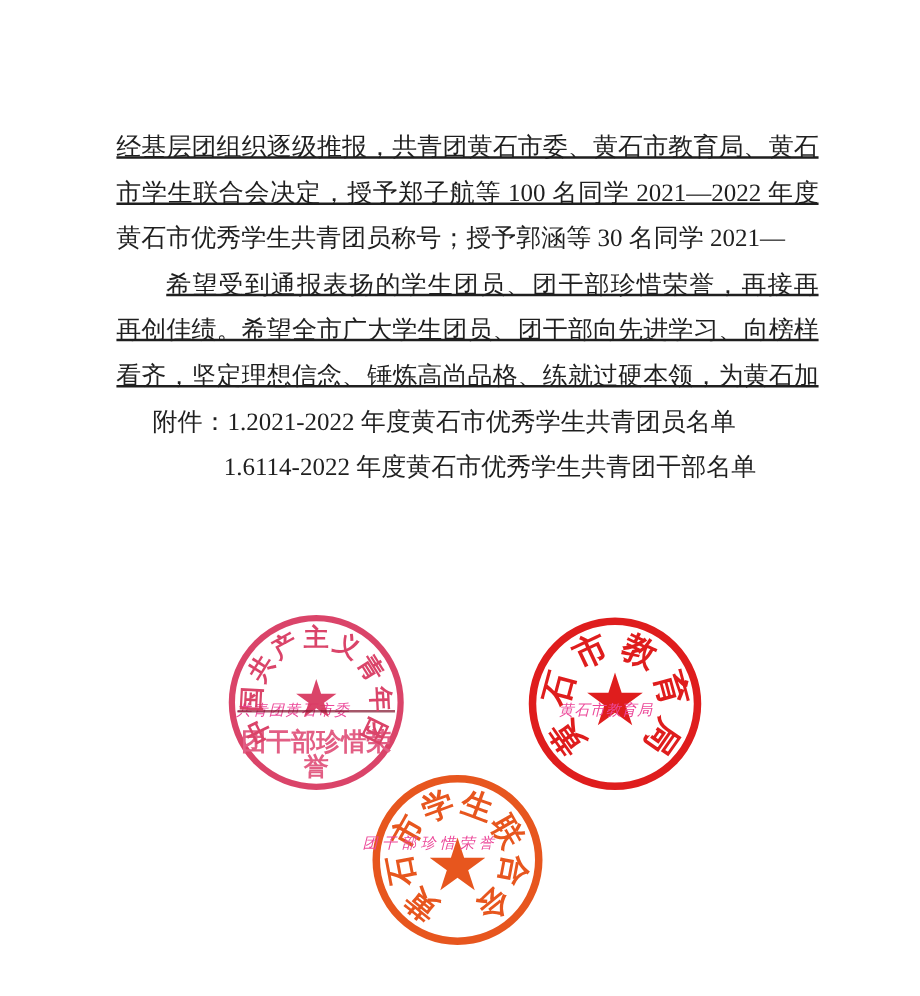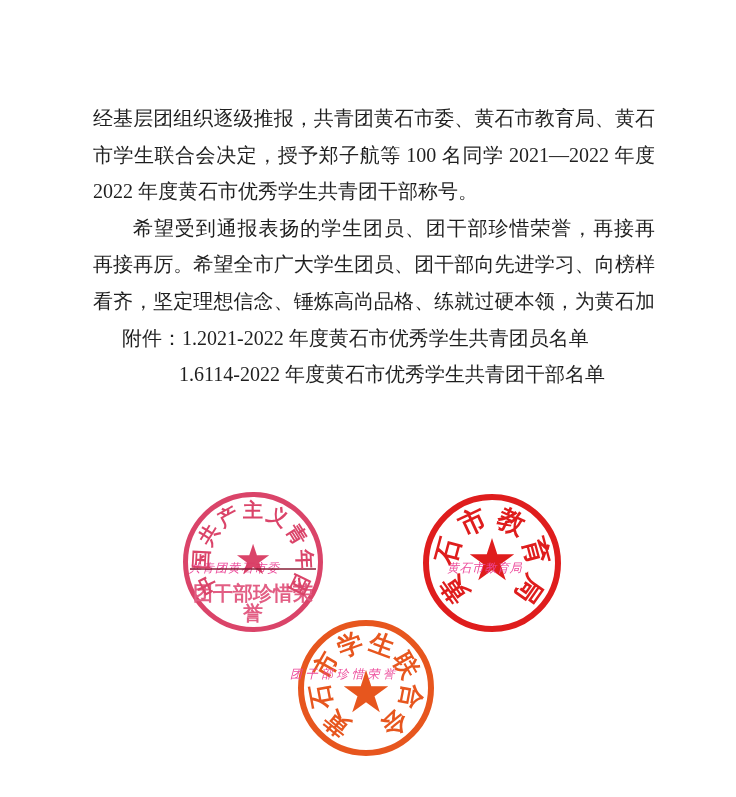--- a/index.html
+++ b/index.html
@@ -5,21 +5,21 @@
   html,body { margin:0; padding:0; background:#ffffff; }
   .page {
     position:relative; width:736px; height:797px;
     background:#ffffff; overflow:hidden;
     font-family:"Liberation Serif","DejaVu Serif",serif;
     color:#1f1f1f;
   }
   
   .body-text { position:absolute; left:93px; top:100px; width:562px; font-size:20px; }
   .line { line-height:36.6px; height:36.6px; overflow:hidden; }
-  .line.fill { text-align:justify; text-align-last:justify; }
+  .line.fill { text-align:justify; text-align-last:justify;text-decoration:underline; }
   .line:nth-child(9) { margin-top:8px; }
   
   .sig { position:absolute; font-size:12px; color:#ec4899; z-index:5; white-space:nowrap;font-style:italic; }
   .sig-league     { left:189px; top:560px; letter-spacing:1px; }
   .sig-education  { left:447px; top:560px; letter-spacing:0.5px; }
   .sig-federation { left:290px; top:666px; letter-spacing:3.5px; }
   .doc-date       { left:292px; top:734px; letter-spacing:2px; }
   
   .seal {
     position:absolute; border-radius:50%; border-style:solid;
@@ -52,23 +52,23 @@
   }
 </style>
 </head>
 <body>
 
 <div class="page">
 
   <div class="body-text" id="bodyText">
       <div class="line fill">经基层团组织逐级推报，共青团黄石市委、黄石市教育局、黄石</div>
       <div class="line fill">市学生联合会决定，授予郑子航等 100 名同学 2021—2022 年度</div>
-      <div class="line">2022 年度黄石市优秀学生共青团干部称号。</div>
+      <div class="line">黄石市优秀学生共青团员称号；授予郭涵等 30 名同学 2021—</div>
       <div class="line fill" style="padding-left: 40px;">希望受到通报表扬的学生团员、团干部珍惜荣誉，再接再厉，</div>
-      <div class="line fill">再接再厉。希望全市广大学生团员、团干部向先进学习、向榜样</div>
+      <div class="line fill">再创佳绩。希望全市广大学生团员、团干部向先进学习、向榜样</div>
       <div class="line fill">看齐，坚定理想信念、锤炼高尚品格、练就过硬本领，为黄石加</div>
       <div class="line" style="padding-left: 29px;">附件：1.2021-2022 年度黄石市优秀学生共青团员名单</div>
       <div class="line" style="padding-left: 86px;">1.6114-2022 年度黄石市优秀学生共青团干部名单</div>
     </div>
 
   <div class="sig sig-league">共青团黄石市委</div>
   <div class="sig sig-education">黄石市教育局</div>
   <div class="sig sig-federation">团干部珍惜荣誉</div>
 
   <div class="seal seal-league" style="border-color: rgb(217, 58, 98);">

